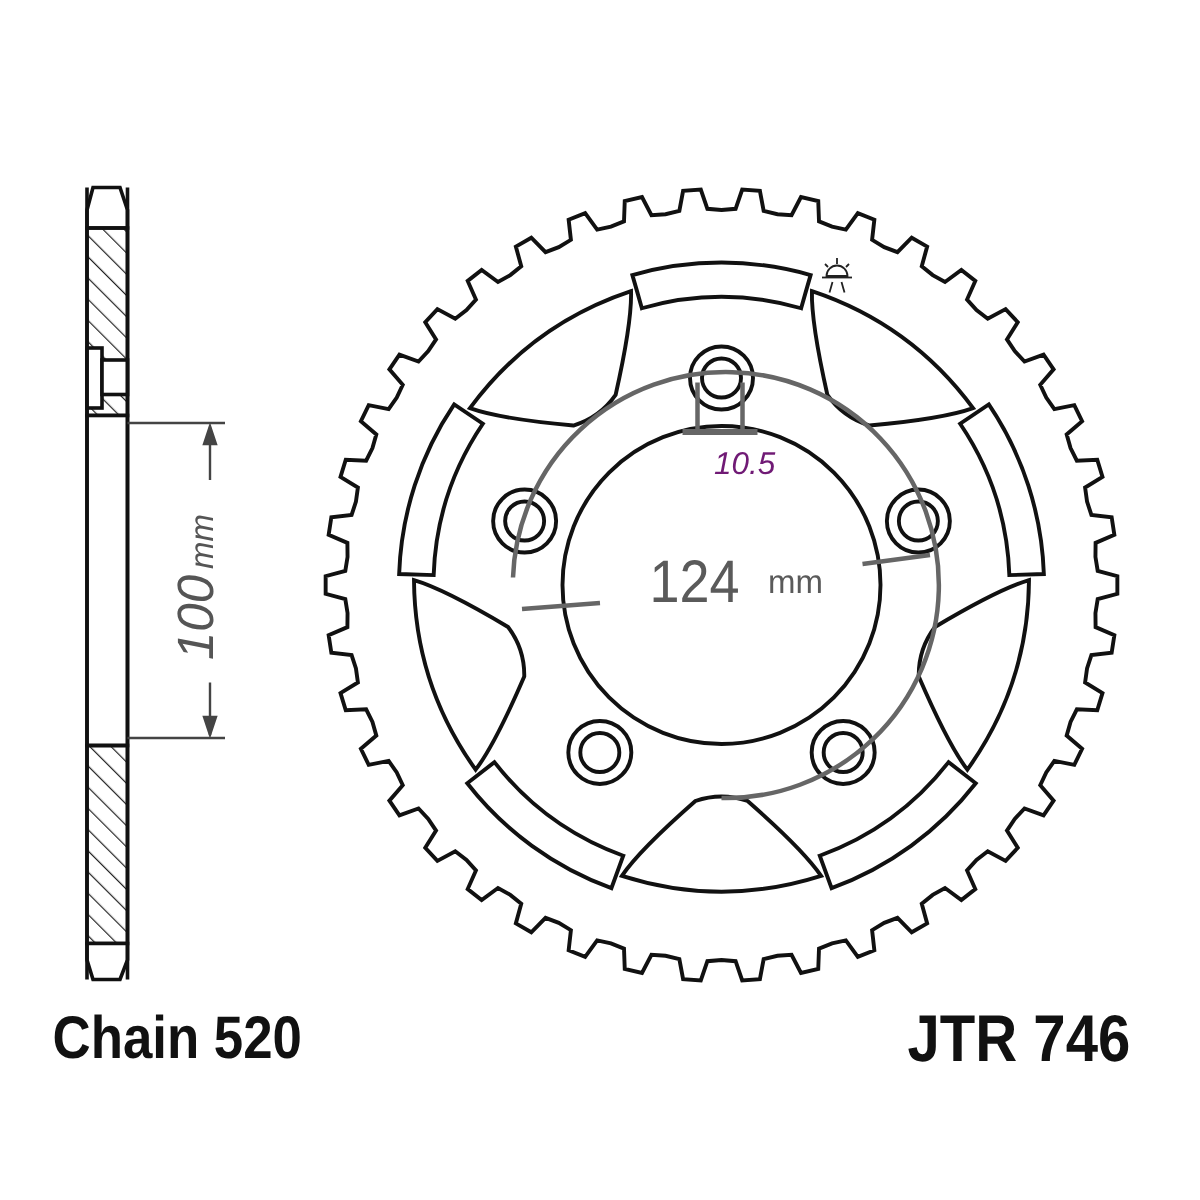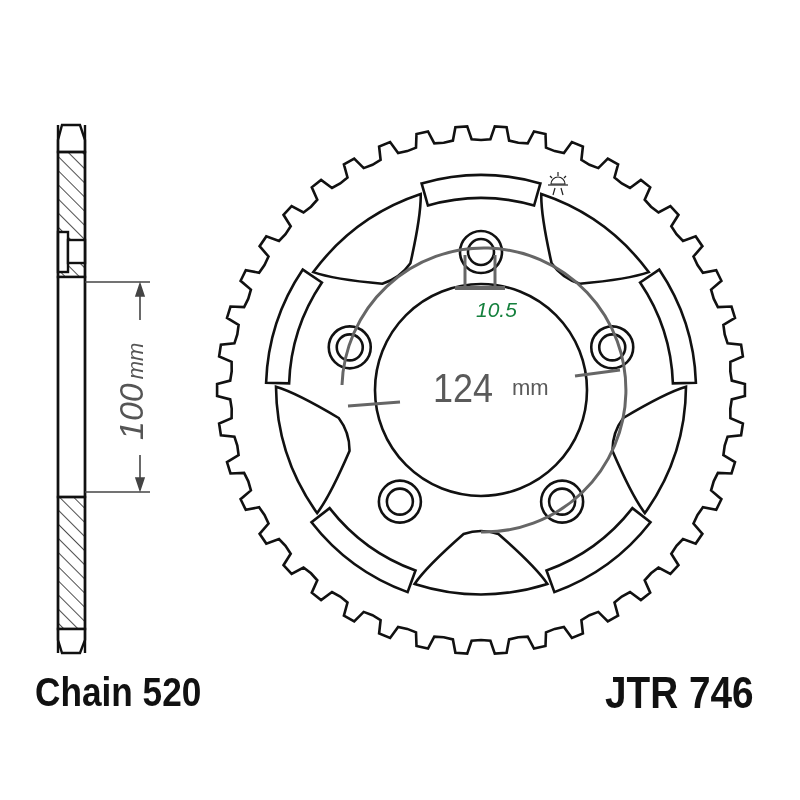--- a/index.html
+++ b/index.html
@@ -1,21 +1,21 @@
 <!DOCTYPE html>
 <html><head>
 <meta charset="utf-8">
 <style>
   html,body{margin:0;padding:0;background:#ffffff;}
   body{width:800px;height:800px;position:relative;overflow:hidden;font-family:"Liberation Sans",sans-serif;}
   svg{position:absolute;left:0;top:0;}
   .label{position:absolute;font-weight:bold;color:#111;font-family:"Liberation Sans",sans-serif;transform:scaleX(0.88);transform-origin:left top;}
   #chain-label{left:35px;top:670px;font-size:40px;}
   #part-label{left:605px;top:668px;font-size:44px;}
-  .dim{position:absolute;color:#15803d;font-style:italic;font-family:"Liberation Sans",sans-serif;}
+  .dim{position:absolute;color:#701a75;font-style:italic;font-family:"Liberation Sans",sans-serif;}
   #dim-offset{left:476px;top:298px;font-size:21px;}
   #dim-pcd{left:433px;top:366px;font-size:40px;font-style:normal;color:#5a5a5a;transform:scaleX(0.9);transform-origin:left top;}
   #dim-pcd-unit{left:512px;top:375px;font-size:22px;font-style:normal;color:#5a5a5a;}
   #dim-bore{left:112px;top:440px;font-size:34px;color:#555;transform:rotate(-90deg);transform-origin:left top;white-space:nowrap;}
   #dim-bore-unit{font-size:22px;margin-left:4px;}
 </style>
 </head>
 <body>
 
 <svg width="800" height="800" viewBox="0 0 800 800">

